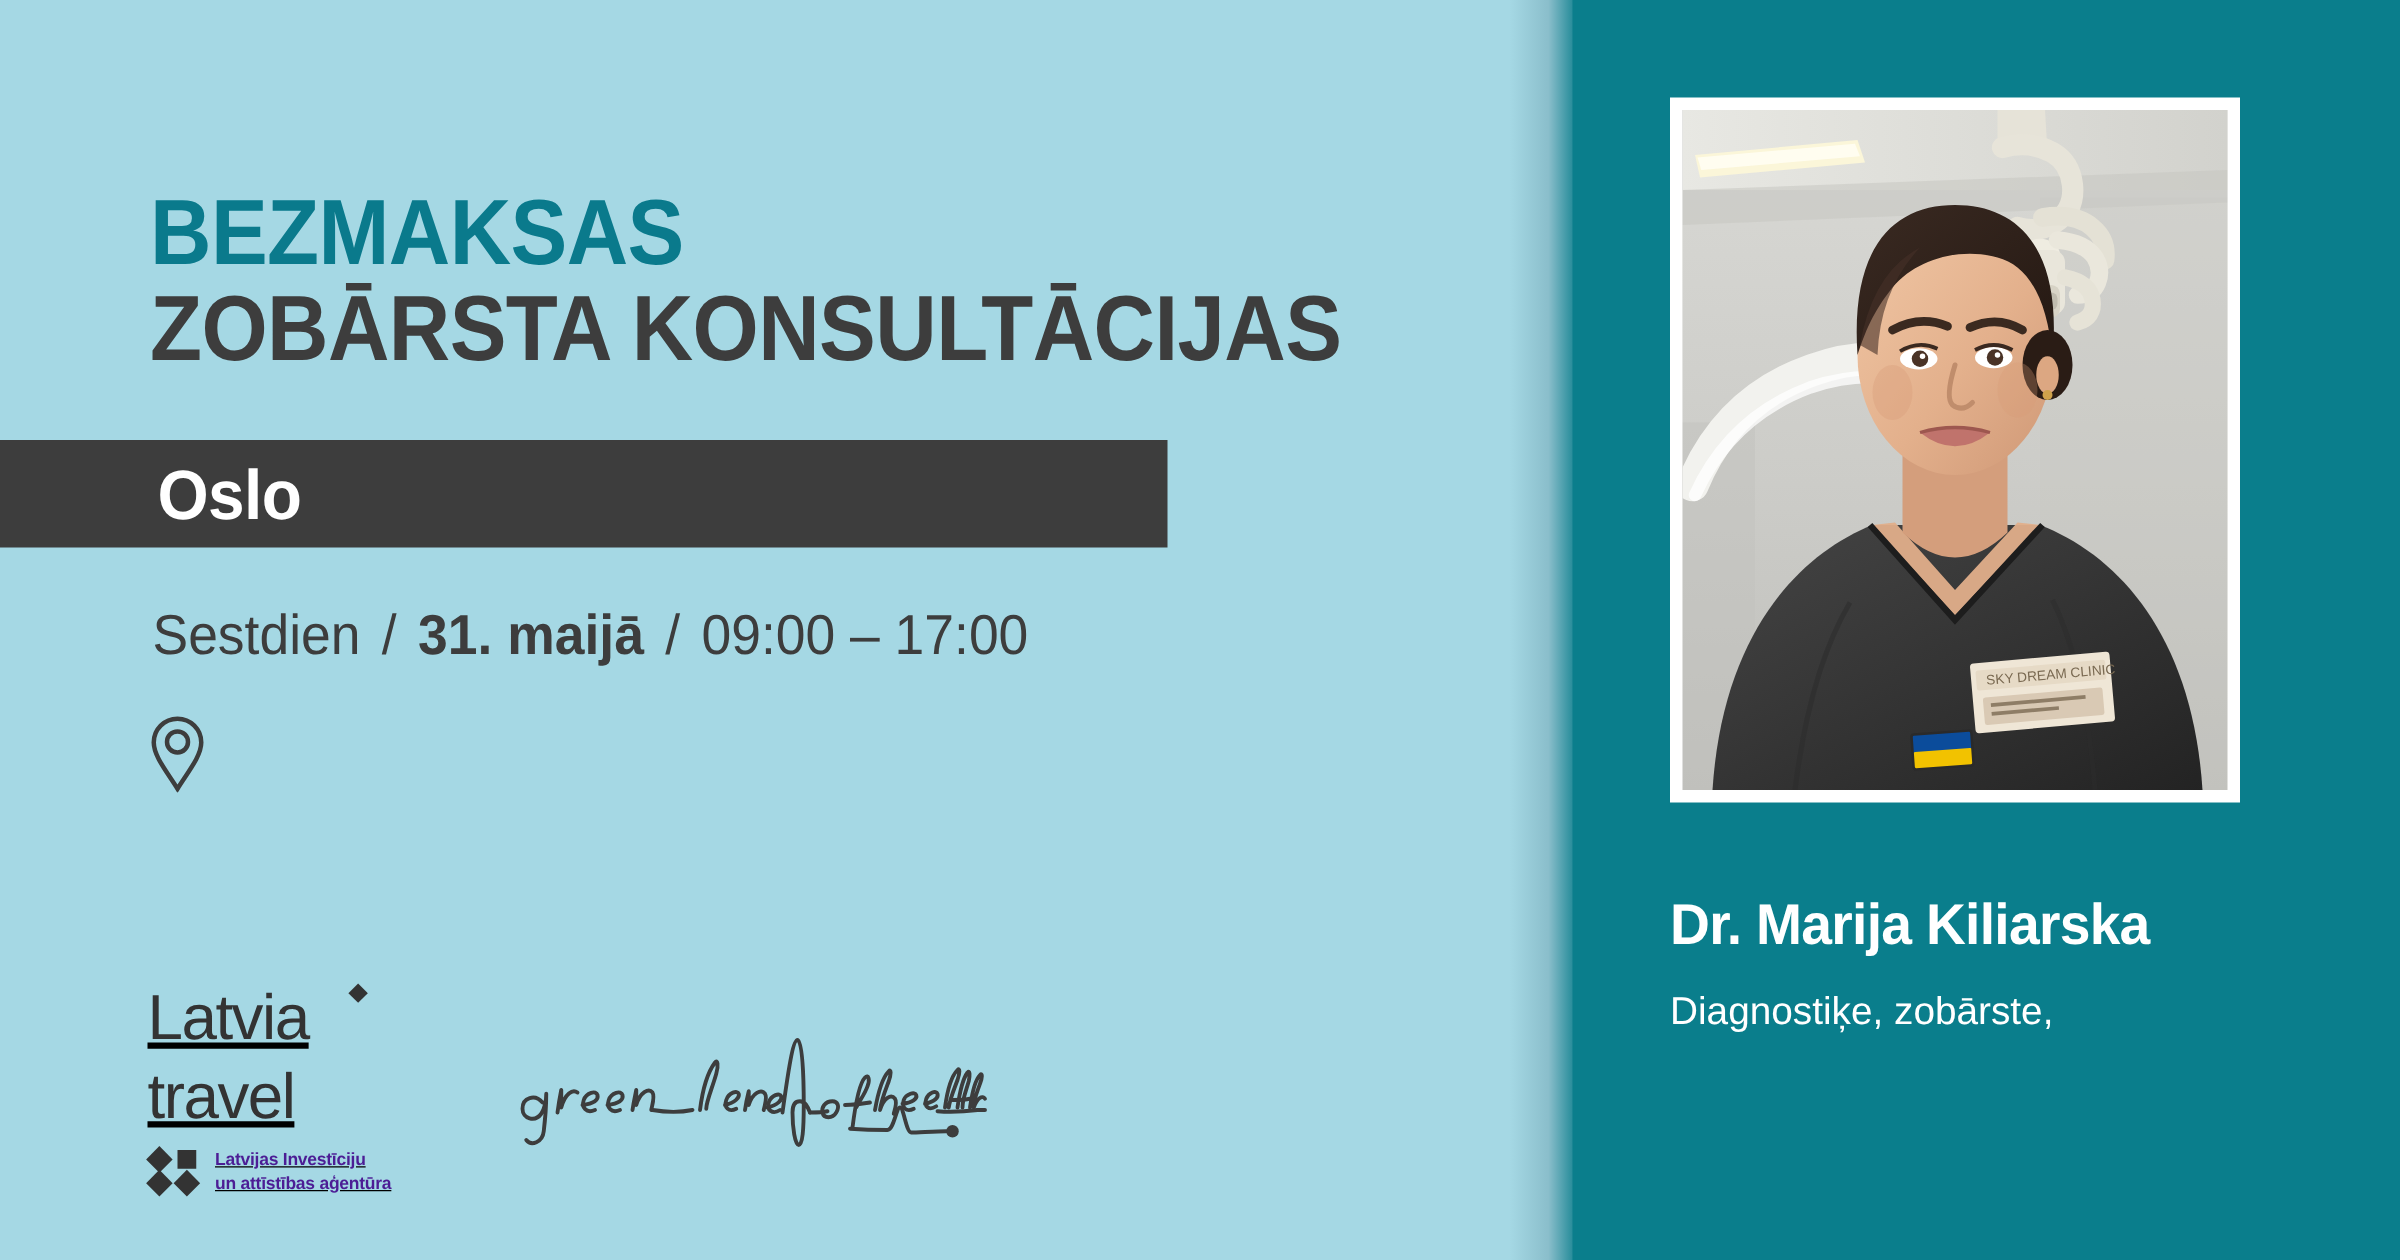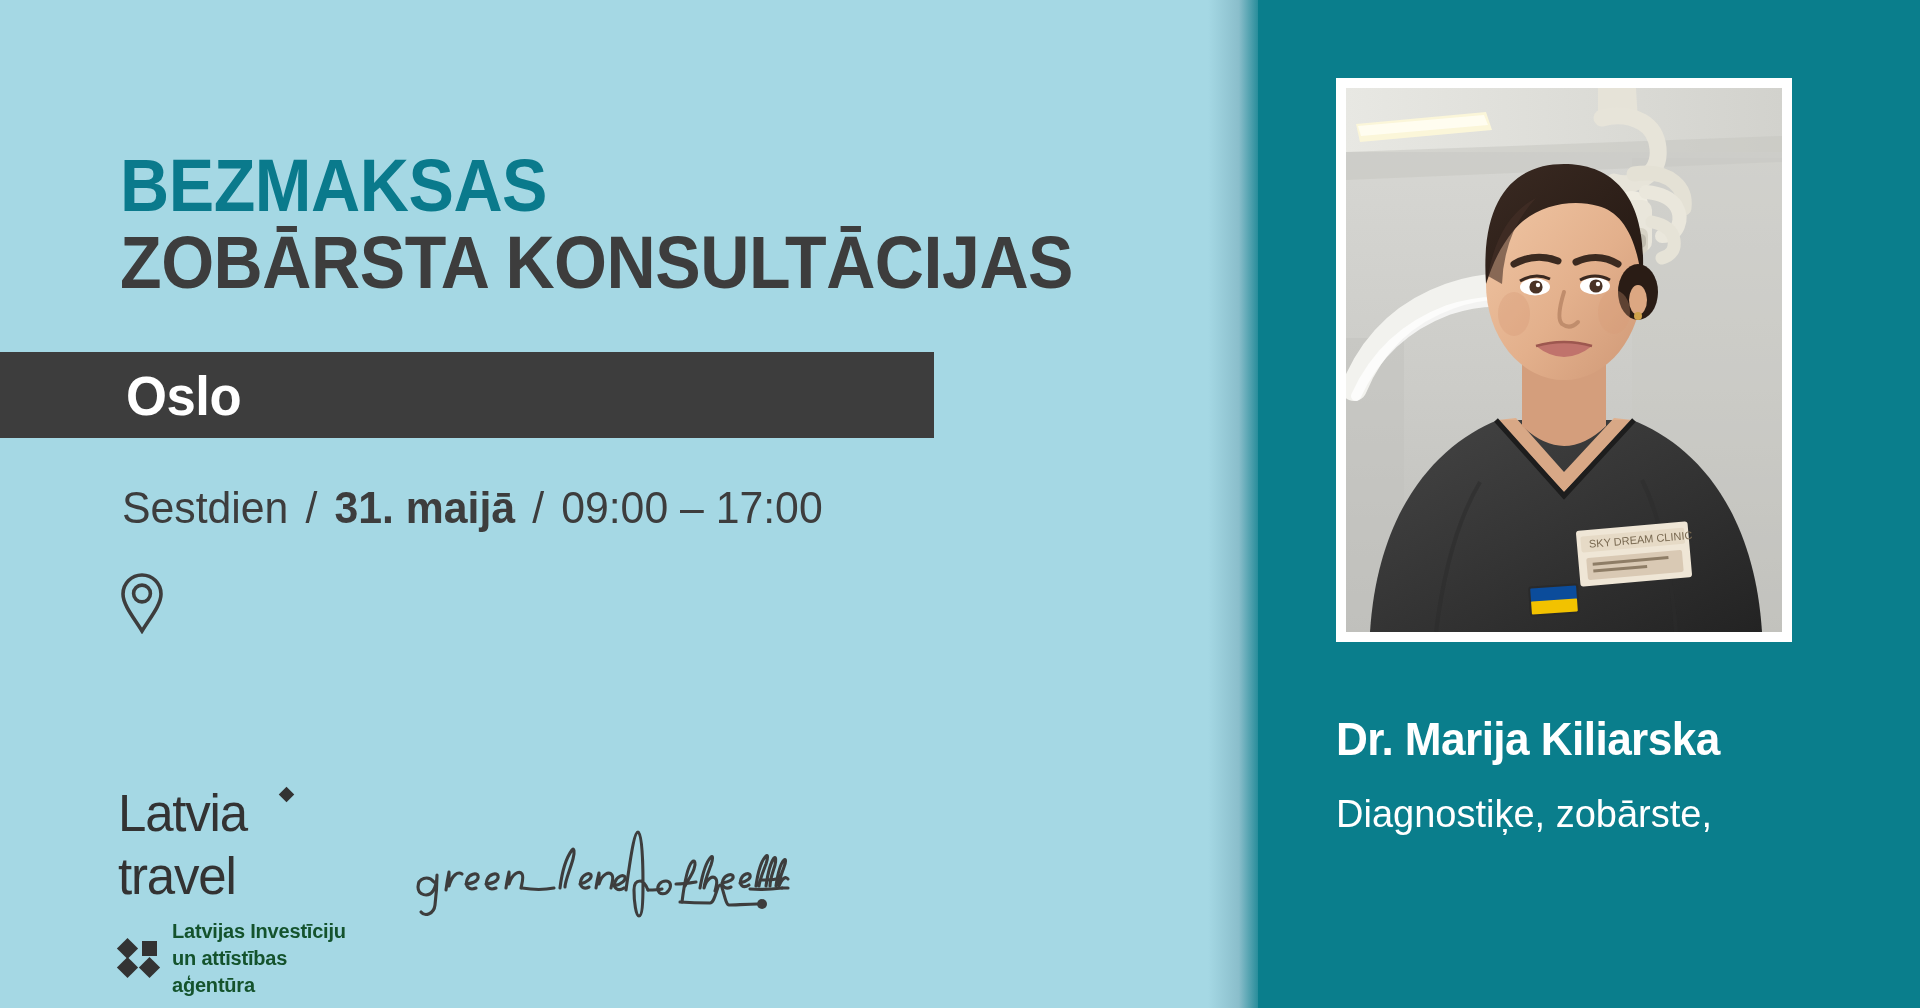--- a/index.html
+++ b/index.html
@@ -136,20 +136,21 @@
     max-width: 830px;
   }
 
   
   #logo-row {
     position: absolute;
     left: 118px;
     top: 790px;
     display: flex;
     align-items: flex-start;
+    text-decoration: underline;
   }
 
   #latvia-logo {
     width: 230px;
   }
   .lv-word {
     color: #333333;
     font-size: 51px;
     line-height: 0.96;
     letter-spacing: -1.2px;
@@ -181,22 +182,22 @@
   }
   .sh {
     position: absolute;
     width: 15px;
     height: 15px;
     background: #333333;
   }
   .sh.dia { transform: rotate(45deg); }
   #liaa-text {
     margin-left: 10px;
-    color: #14532d;
-    font-size: 20px;
+    color: #4c1d95;
+    font-size: 14px;
     font-weight: bold;
     line-height: 1.34;
     letter-spacing: -0.2px;
   }
 
   #health-logo {
     margin-left: 62px;
     margin-top: 28px;
     width: 400px;
   }
@@ -230,21 +231,21 @@
     letter-spacing: -0.6px;
     white-space: nowrap;
     transform: scaleX(0.96);
     transform-origin: left center;
   }
   #doctor-role {
     position: absolute;
     left: 78px;
     top: 788px;
     color: #FFFFFF;
-    font-size: 38px;
+    font-size: 31px;
     line-height: 1.38;
     font-weight: normal;
   }
 </style>
 </head>
 <body>
 
 <div id="banner">
 
   <div id="left-content">

